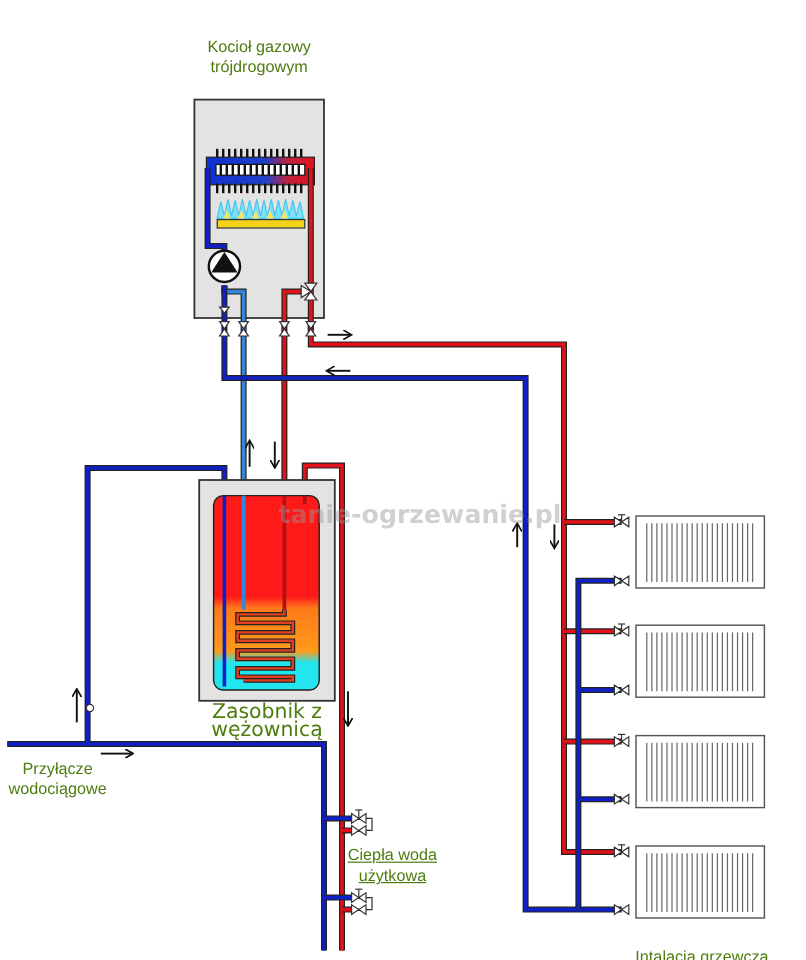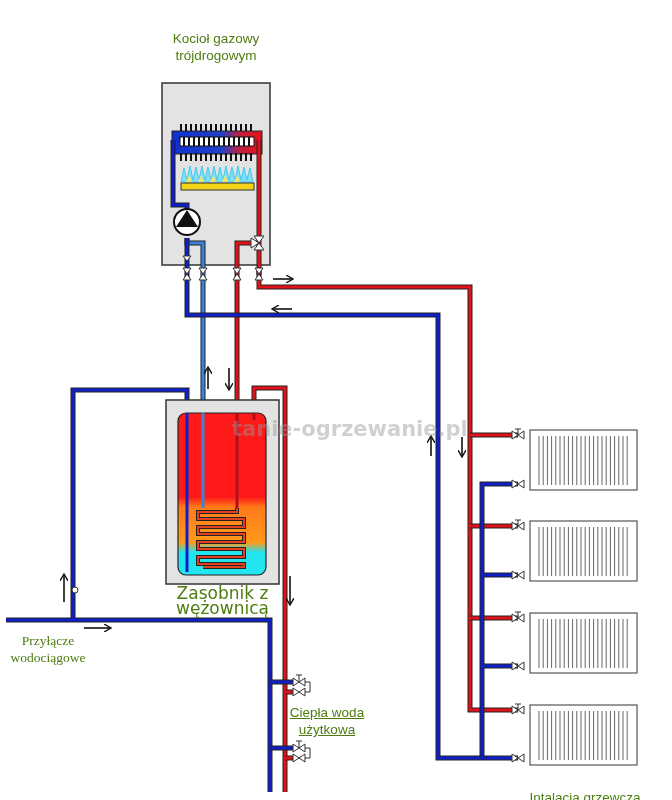--- a/index.html
+++ b/index.html
@@ -369,21 +369,21 @@
 <div class="wm" style="left:232px; top:389px;margin-top:28px;">tanie-ogrzewanie.pl</div>
 
 <div class="lbl" style="left:146px; top:30px; width:140px;">
   <div>Kocioł gazowy</div>
   <div>trójdrogowym</div>
 </div>
 <div class="lbl" style="left:165px; top:586px; width:115px; font-size:17px; font-family:'DejaVu Sans', sans-serif; line-height:15px;">
   <div>Zasobnik z</div>
   <div>wężownicą</div>
 </div>
-<div class="lbl" style="left:4px; top:632px; width:88px;font-family:Liberation Serif, serif;">
+<div class="lbl" style="left:4px; top:632px; width:88px;">
   <div>Przyłącze</div>
   <div>wodociągowe</div>
 </div>
 <div class="lbl" style="left:282px; top:704px; width:90px;text-decoration:underline;">
   <div>Ciepła woda</div>
   <div>użytkowa</div>
 </div>
 <div class="lbl" style="left:520px; top:773px; width:130px;margin-top:16px;">Intalacja grzewcza</div>
 
 </body></html>

